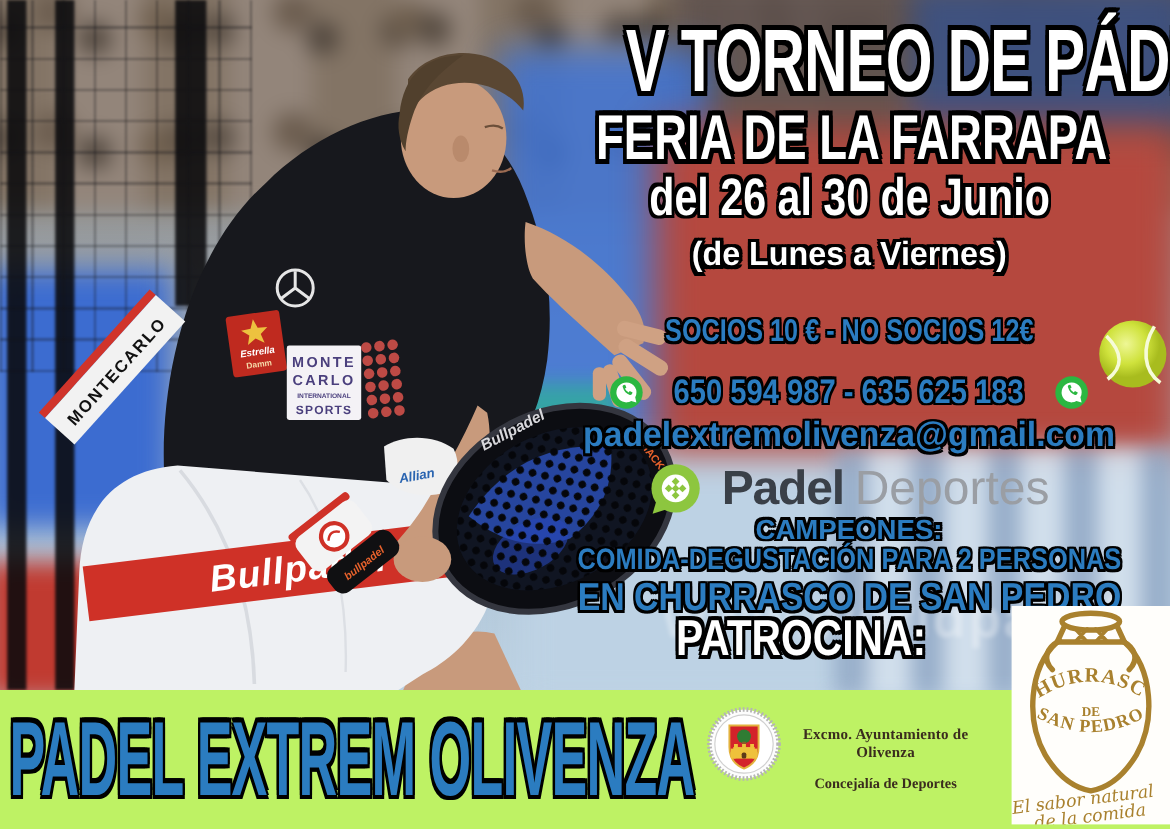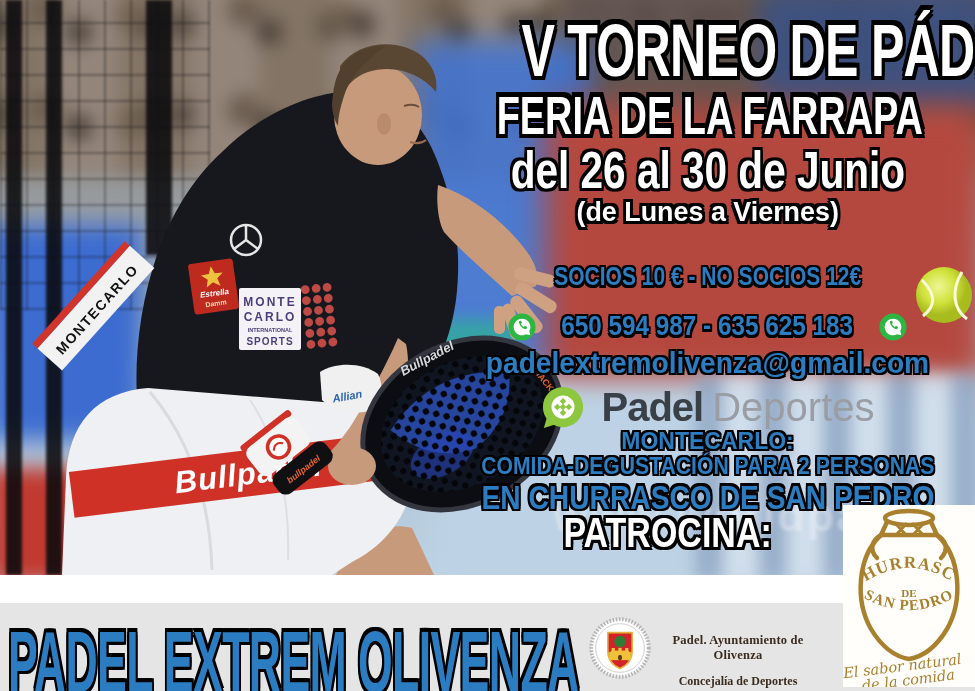--- a/index.html
+++ b/index.html
@@ -50,42 +50,42 @@
   .sh2 { text-shadow:-2px -2px 0 #000,2px -2px 0 #000,-2px 2px 0 #000,2px 2px 0 #000,
                      -2px 0 0 #000,2px 0 0 #000,0 -2px 0 #000,0 2px 0 #000; }
   .sh3 { text-shadow:-3px -3px 0 #000,3px -3px 0 #000,-3px 3px 0 #000,3px 3px 0 #000,
                      -3px 0 0 #000,3px 0 0 #000,0 -3px 0 #000,0 3px 0 #000; }
   .sh4 { text-shadow:-4px -4px 0 #000,4px -4px 0 #000,-4px 4px 0 #000,4px 4px 0 #000,
                      -4px 0 0 #000,4px 0 0 #000,0 -4px 0 #000,0 4px 0 #000,
                      -2px -2px 0 #000,2px 2px 0 #000; }
   .white { color:#fff; } .blue { color:#2b7cc0; } .yellow { color:#f2ea00; }
   #t1   { top:12px;  font-size:66px; } #t1 .sc { transform:scale(.76,1.12); letter-spacing:-1px; }
   #t2   { top:88px;  font-size:48px; } #t2 .sc { transform:scale(.79,1.1); }
-  #date { top:140px; font-size:52px; } #date .sc { transform:scale(.78,1); }
+  #date { top:140px; font-size:44px; } #date .sc { transform:scale(.78,1); }
   #week { top:196px; font-size:28px; } #week .sc { transform:scale(.96,1); }
   #insc { top:244px; font-size:25px; } #insc .sc { transform:scale(.83,1.05); }
   #soc  { top:262px; font-size:25px; } #soc .sc { transform:scale(.84,1.05); }
   #phones { top:311px; display:flex; align-items:center; justify-content:center; gap:9px; font-size:27px; }
   #phones .sc { transform:scale(.9,1.05); }
   .wa { width:28px; height:28px; flex:0 0 auto; }
   #email { top:347px; font-size:29px; } #email .sc { transform:scale(.97,1); }
   #pm { top:384px; display:flex; align-items:center; justify-content:center; gap:15px; }
   #pm .pm-bold  { font-size:40px; font-weight:bold; color:#3a4048; letter-spacing:-1px; }
   #pm .pm-light { font-size:40px; font-weight:normal; color:#9a9ea4; letter-spacing:0; margin-left:-6px; }
   #camp { top:428px; font-size:23px; }
   #prize1 { top:453px; font-size:23.5px; } #prize1 .sc { transform:scale(.9,1.05); }
   #prize2 { top:480px; font-size:31px; } #prize2 .sc { transform:scale(.91,1.05); }
   #patro { top:510px; font-size:40px; left:400px; } #patro .sc { transform:scale(.85,1.05); }
 
   
   #churrasco { position:absolute; left:843px; top:505px; width:132px; height:182px;
                background:#fffefb; z-index:6; }
 
   
-  #footer { position:absolute; left:0; bottom:0; width:975px; height:88px; background:#e5e5e5; z-index:5; }
+  #footer { position:absolute; left:0; bottom:0; width:975px; height:116px; background:#bef264; z-index:5; }
   #club { position:absolute; left:8px; top:8px; font-size:72px; font-weight:bold; color:#2b7cc0;
           letter-spacing:-1px; white-space:nowrap; transform:scale(.62,1.22); transform-origin:left top; }
   #crest { position:absolute; left:588px; top:11px; width:64px; height:68px; }
   #council { position:absolute; left:652px; top:30px; width:172px; text-align:center;
              font-family:"Liberation Serif", serif; font-weight:bold; color:#3a2c1e; }
   #council .l1 { font-size:12.5px; margin-bottom:11px; letter-spacing:.2px; }
   #council .l2 { font-size:12px; }
 </style>
 </head>
 <body>
@@ -270,21 +270,21 @@
         <rect x="15.6" y="21.6" width="4.8" height="4.8" transform="rotate(45 18 24)"></rect>
         <rect x="21.6" y="21.6" width="4.8" height="4.8" transform="rotate(45 24 24)"></rect>
         <rect x="27.6" y="21.6" width="4.8" height="4.8" transform="rotate(45 30 24)"></rect>
         <rect x="21.6" y="27.6" width="4.8" height="4.8" transform="rotate(45 24 30)"></rect>
       </g>
     </svg>
     <span class="pm-bold">Padel</span>
     <span class="pm-light">Deportes</span>
   </div>
 
-  <div class="line sh2 blue" id="camp"><span class="sc">MONTECARLO:</span></div>
+  <div class="line sh2 blue" id="camp"><span class="sc">CAMPEONES:</span></div>
   <div class="line sh2 blue" id="prize1"><span class="sc">COMIDA-DEGUSTACIÓN PARA 2 PERSONAS</span></div>
   <div class="line sh2 blue" id="prize2"><span class="sc">EN CHURRASCO DE SAN PEDRO</span></div>
   <div class="line sh3 white" id="patro"><span class="sc">PATROCINA:</span></div>
 
   <div id="churrasco">
     <svg width="132" height="182" viewBox="0 0 132 182">
       <defs>
         <path id="arcC" d="M18,80 Q66,46 114,80"></path>
         <path id="arcS" d="M16,90 Q66,120 116,90"></path>
       </defs>
@@ -319,17 +319,17 @@
       <rect x="47.5" y="47" width="5" height="7" fill="#8a5a2b"></rect>
       <rect x="33" y="56" width="6" height="13" fill="#efc13b"></rect>
       <rect x="61" y="56" width="6" height="13" fill="#efc13b"></rect>
       <rect x="36" y="54" width="28" height="15" fill="#efc13b"></rect>
       <rect x="37" y="50" width="5" height="5" fill="#efc13b"></rect>
         <rect x="47.5" y="50" width="5" height="5" fill="#efc13b"></rect>
         <rect x="58" y="50" width="5" height="5" fill="#efc13b"></rect>
       <rect x="47" y="61" width="6" height="8" rx="2.5" fill="#5d3a18"></rect>
     </svg>
     <div id="council">
-      <div class="l1">Padel. Ayuntamiento de Olivenza</div>
+      <div class="l1">Excmo. Ayuntamiento de Olivenza</div>
       <div class="l2">Concejalía de Deportes</div>
     </div>
   </div>
 </div>
 
 </body></html>

